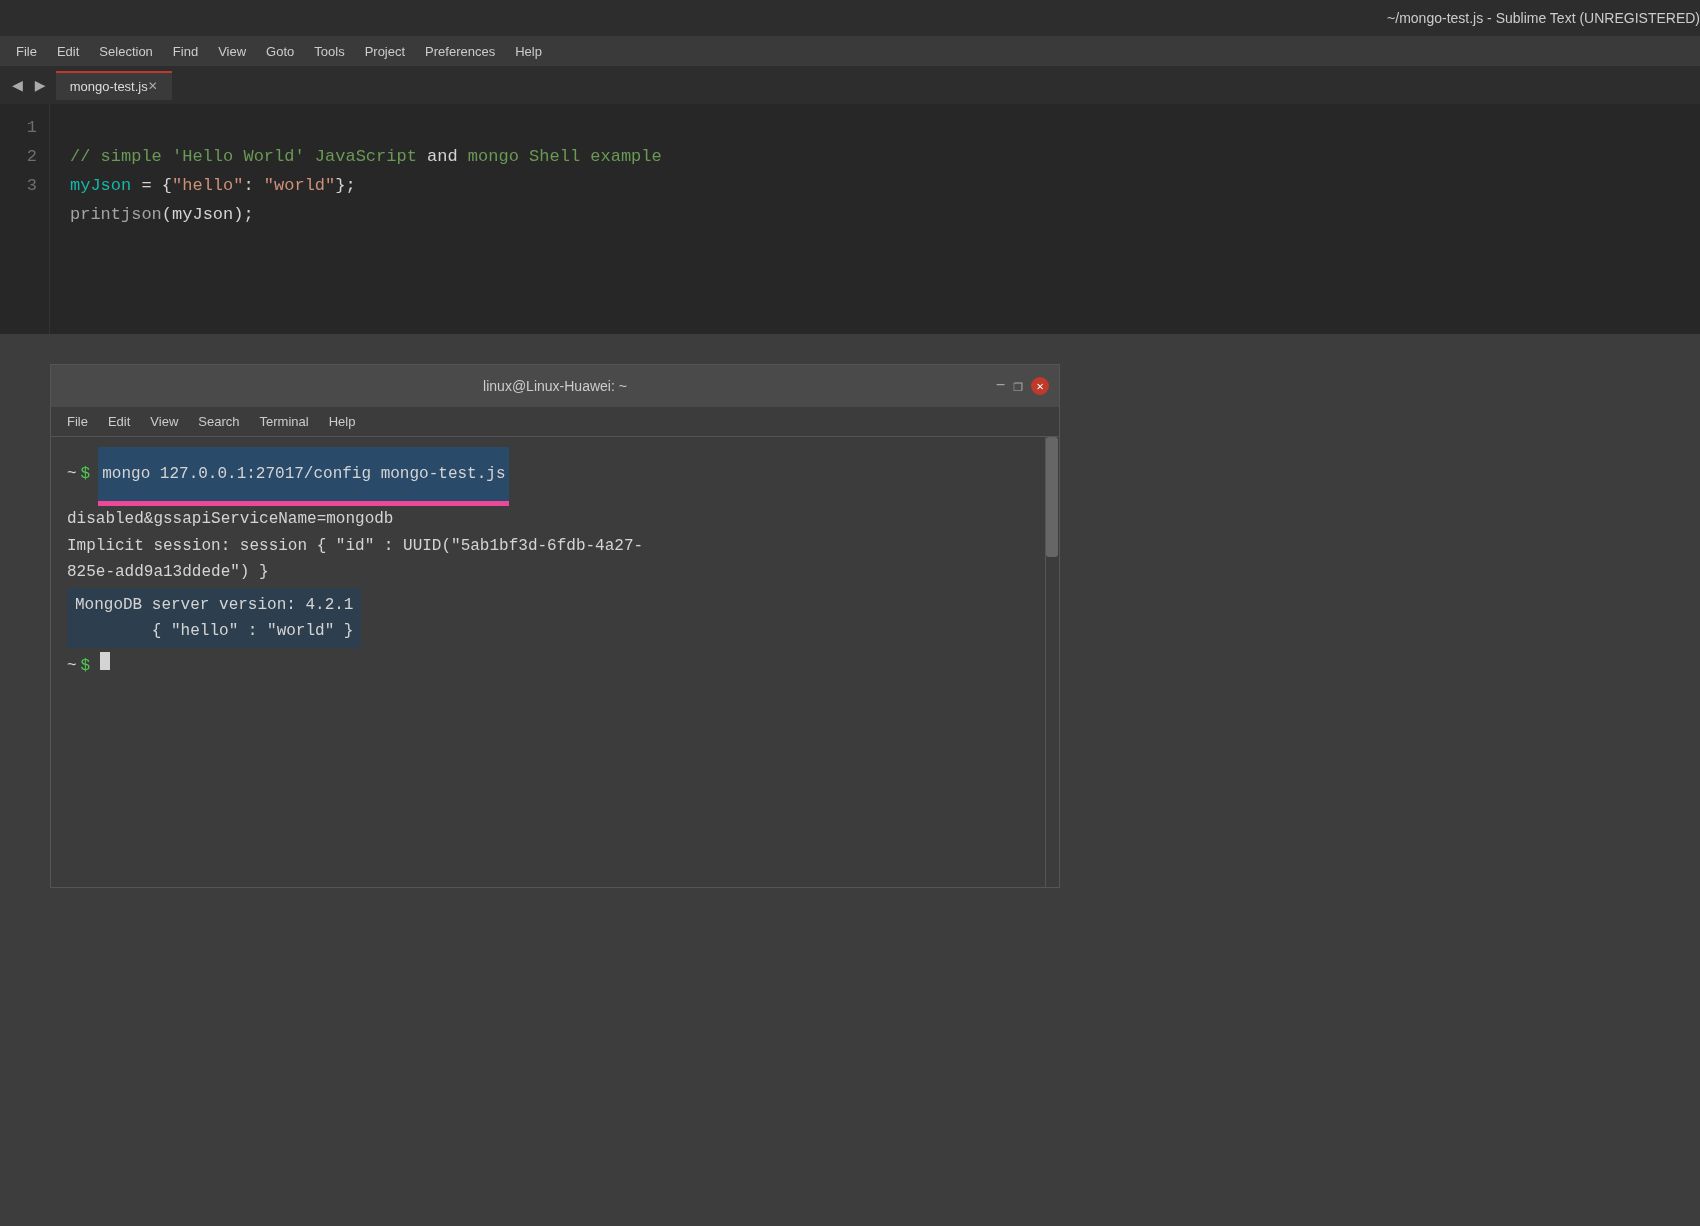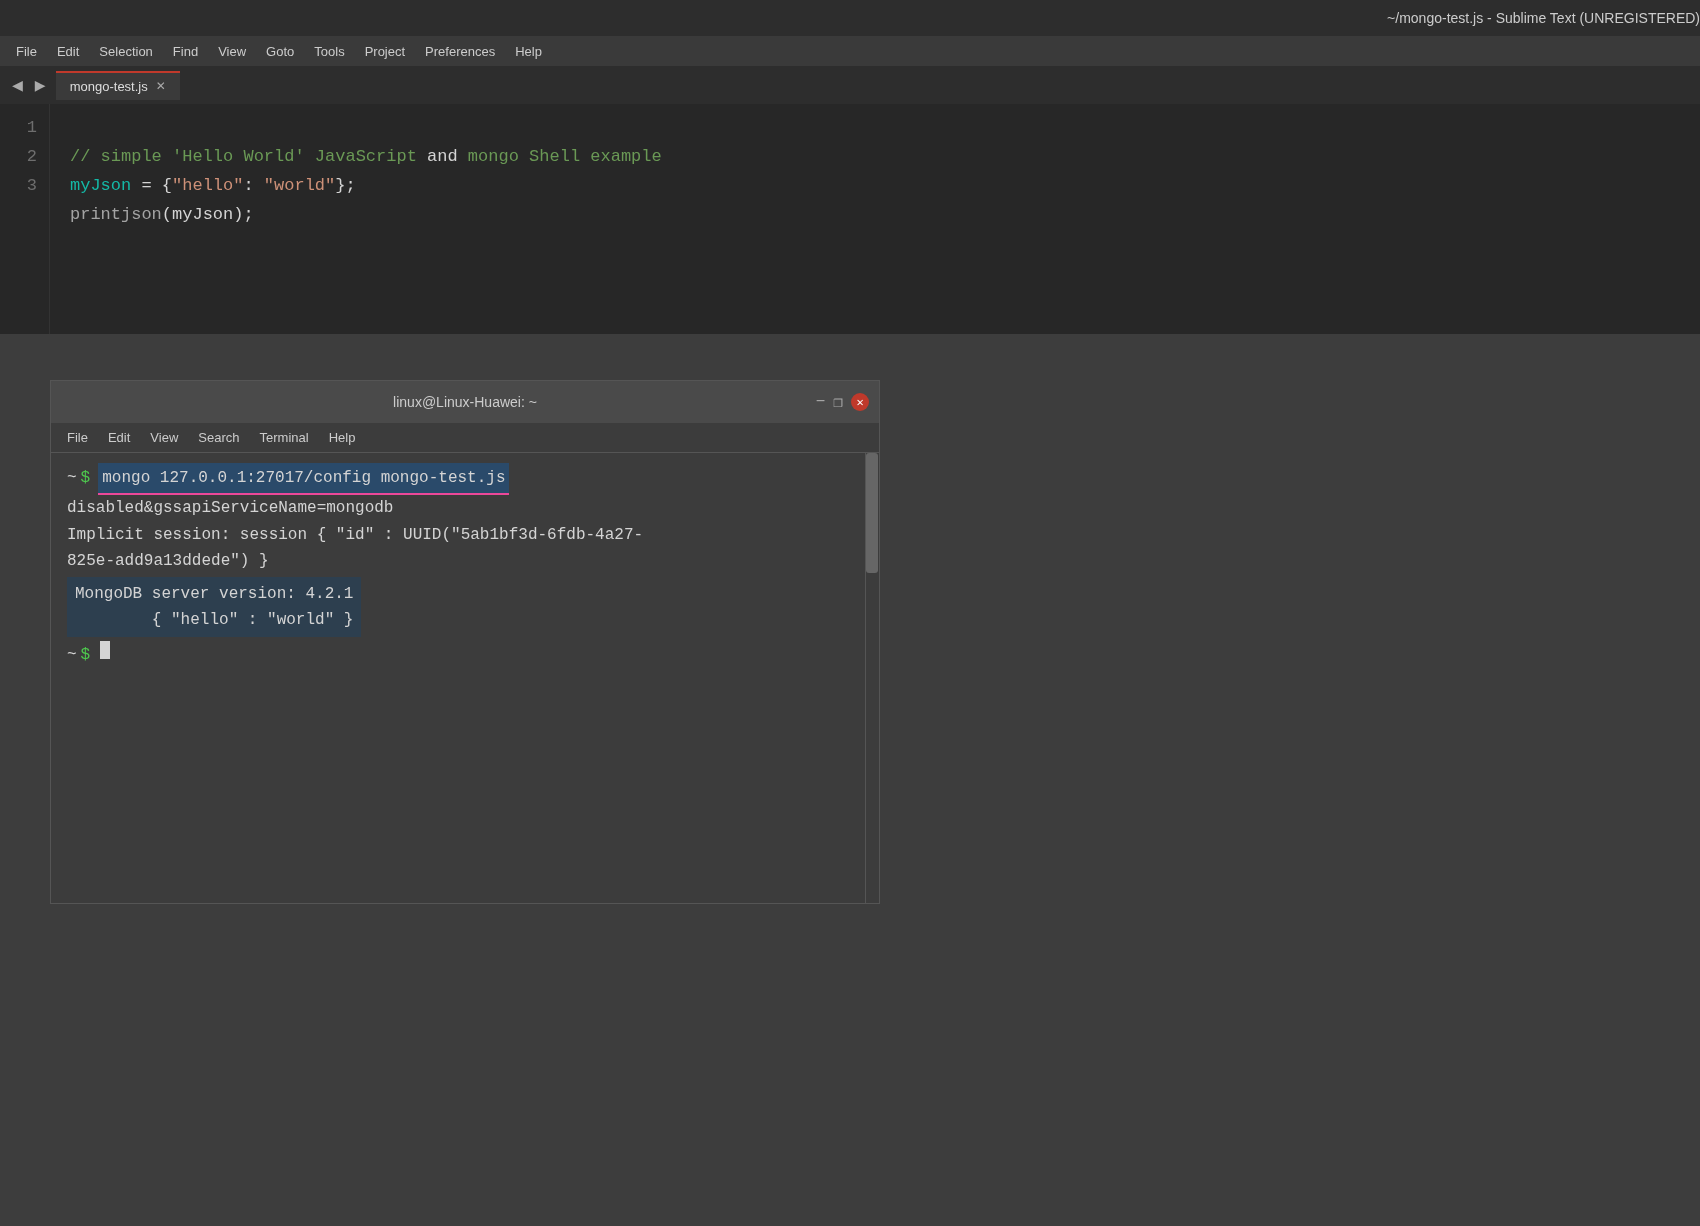--- a/index.html
+++ b/index.html
@@ -56,21 +56,20 @@
     }
     .tab {
       background: #3a3a3a;
       border-top: 2px solid #c0392b;
       color: #ddd;
       font-size: 13px;
       font-family: Arial, sans-serif;
       padding: 6px 14px;
       display: flex;
       align-items: center;
-      gap: 8px;
       margin-left: 4px;
     }
     .tab-close {
       color: #aaa;
       font-size: 12px;
       cursor: pointer;
     }
 
     
     .editor-area {
@@ -105,22 +104,22 @@
     
     .spacer {
       height: 30px;
       background: #3d3d3d;
     }
 
     
     .terminal-window {
       background: #f97316;
       border: 1px solid #555;
-      width: 830px;
-      margin: 16px auto;
+      width: 1010px;
+      margin: 0 auto;
       position: relative;
       left: -35px;
       margin-left: 85px;
     }
 
     .terminal-title-bar {
       background: #4a4a4a;
       height: 42px;
       display: flex;
       align-items: center;
@@ -186,22 +185,22 @@
     }
     .term-line {
       display: flex;
       align-items: baseline;
     }
     .term-tilde { color: #d4d4d4; margin-right: 4px; }
     .term-dollar { color: #4ec94e; margin-right: 8px; }
     .term-cmd-highlight {
       background: #2a4a6a;
       color: #d4d4d4;
-      padding: 2px 4px;
-      border-bottom: 2px solid #ec4899;
+      padding: 14px 4px;
+      border-bottom: 5px solid #ec4899;
       display: inline-block;
     }
     .term-output { color: #d4d4d4; }
     .term-cursor {
       display: inline-block;
       width: 10px;
       height: 18px;
       background: #d4d4d4;
       vertical-align: text-bottom;
       margin-left: 2px;

